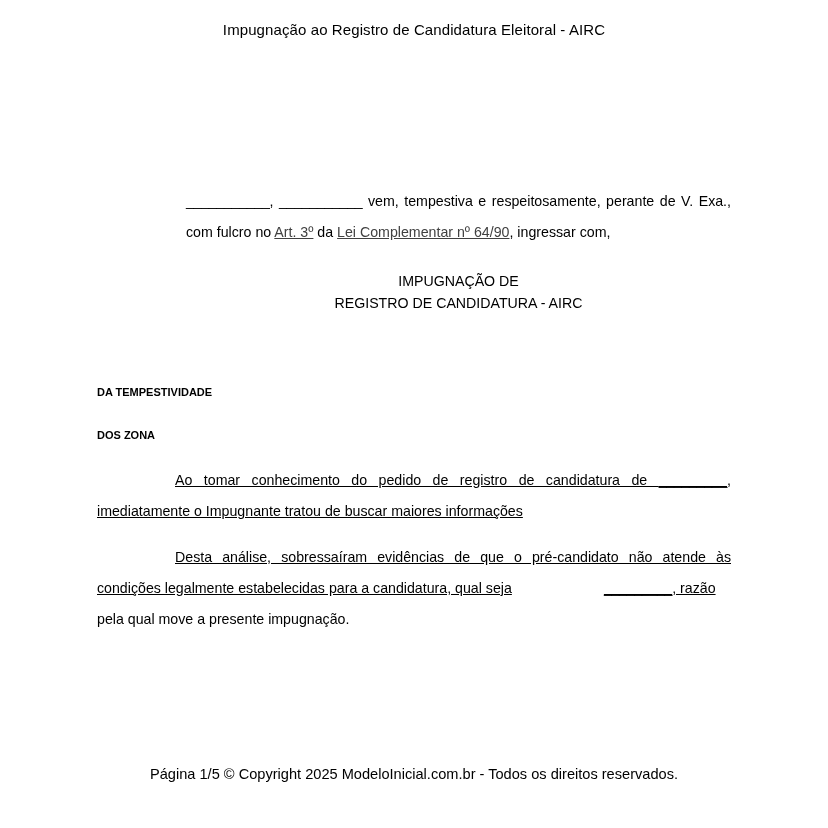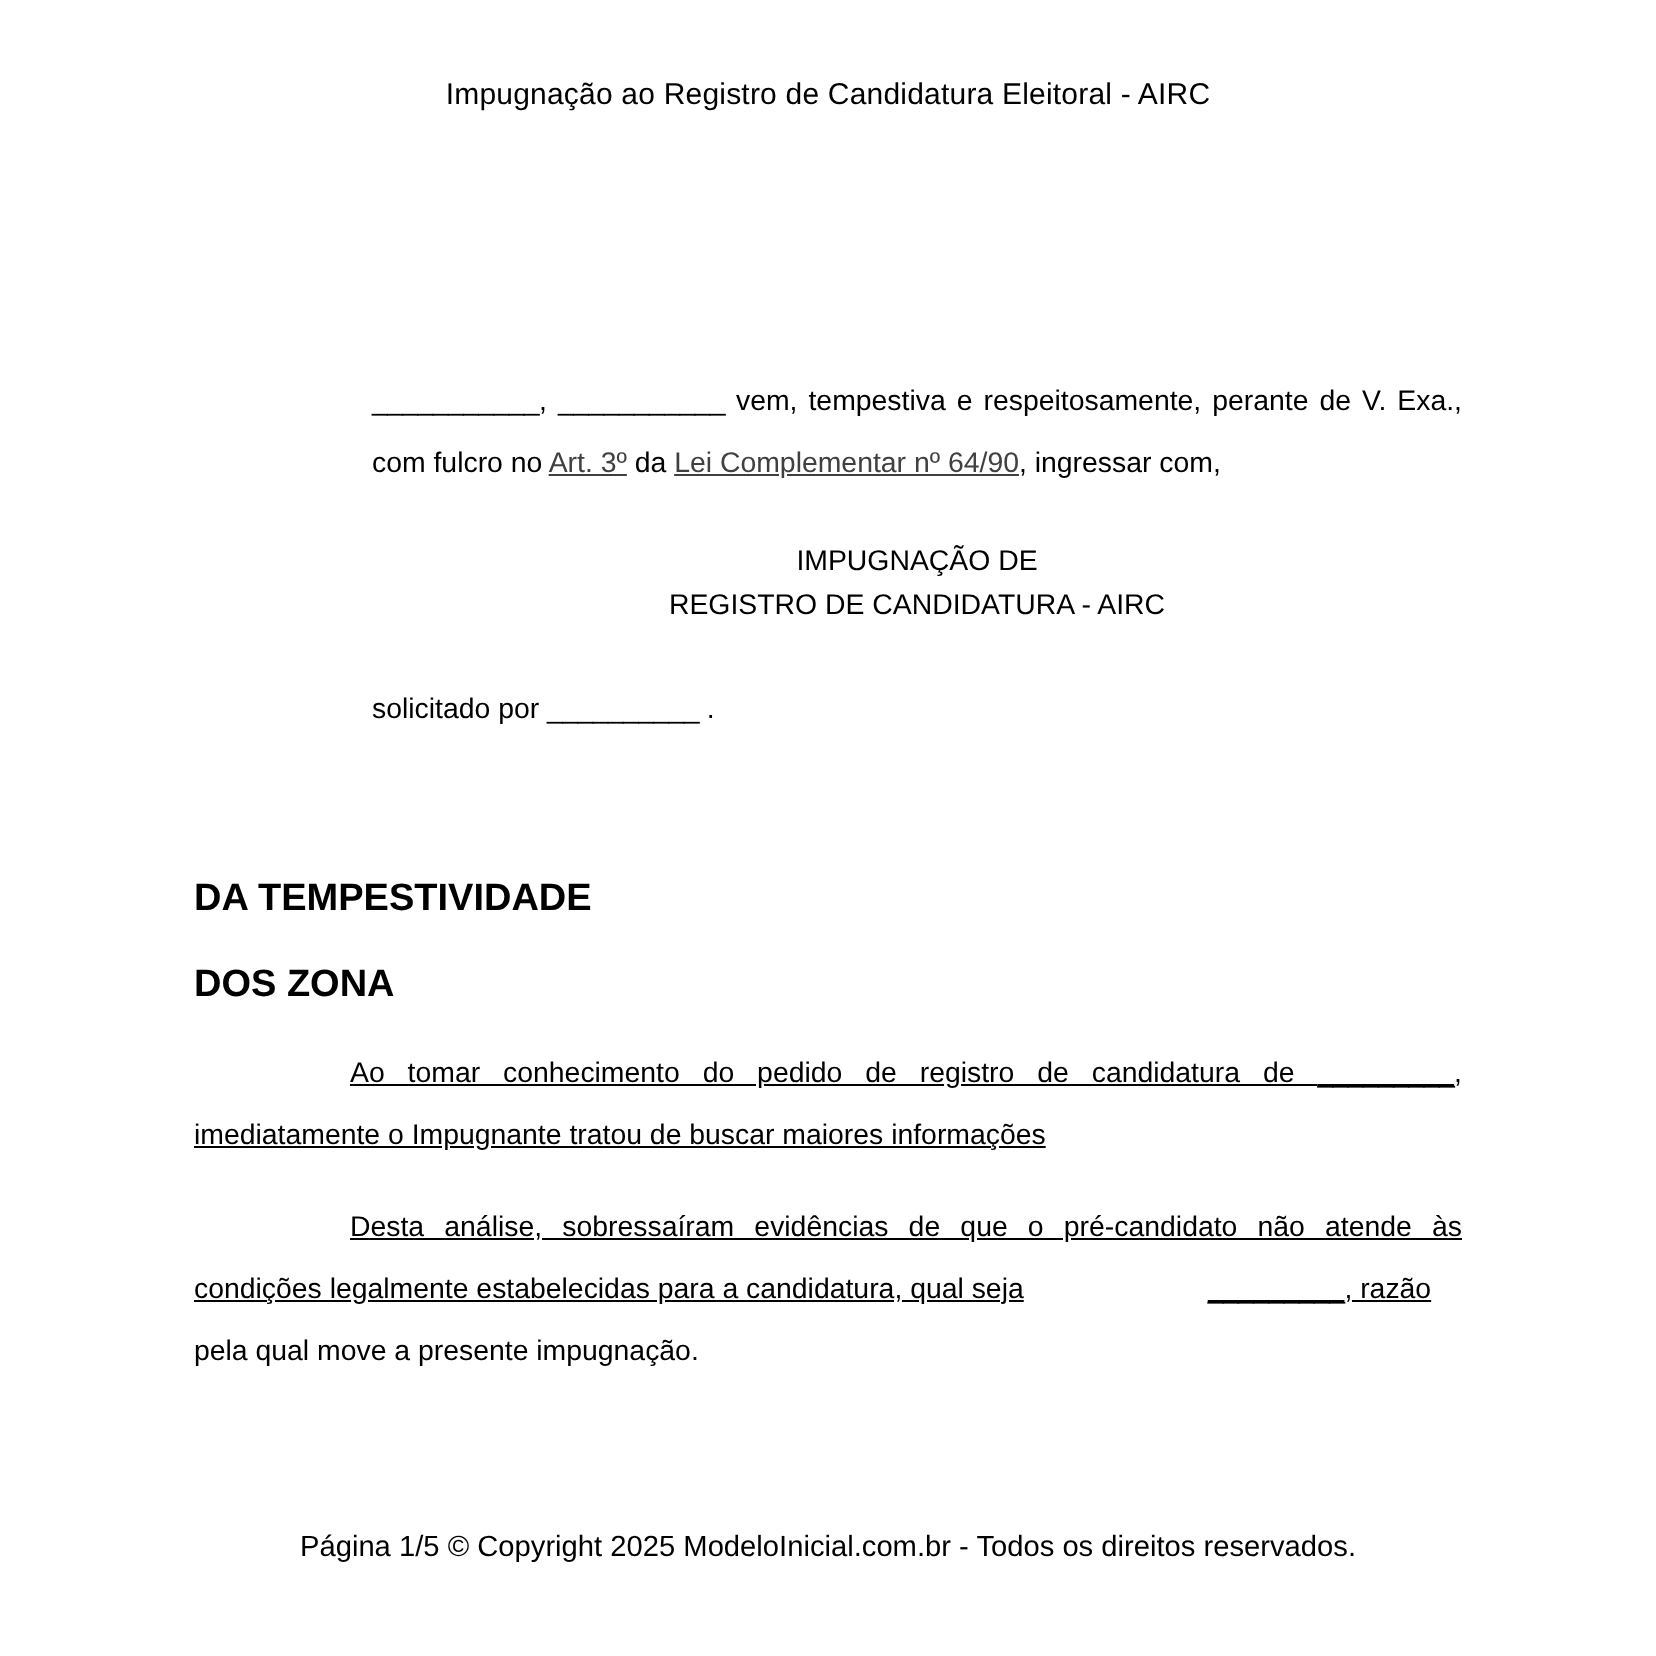--- a/index.html
+++ b/index.html
@@ -18,21 +18,21 @@
     position: relative;
     width: 828px;
     height: 828px;
     background: #ffffff;
     box-sizing: border-box;
     overflow: hidden;
   }
   .doc-title {
     position: absolute;
     left: 0;
-    top: 38px;
+    top: 20px;
     width: 828px;
     text-align: center;
     font-size: 15px;
     line-height: 20px;
     font-weight: 400;
     letter-spacing: 0.1px;
   }
   .body-area {
     position: absolute;
     left: 97px;
@@ -73,21 +73,21 @@
     font-size: 14.2px;
     line-height: 22px;
     margin-top: 22px;
   }
   .para-solicitado {
     margin-top: 26px;
     text-align: left;
   }
   .section-head {
     font-weight: bold;
-    font-size: 19px;
+    font-size: 11px;
     line-height: 31px;
     text-align: left;
   }
   .sp-before-tempest { height: 63px; }
   .sp-before-fatos { height: 12px; }
   .sp-before-p1 { height: 14px; }
   .sp-before-p2 { height: 15px; }
   .para-just {
     text-align: justify;
     text-justify: inter-word;
@@ -127,21 +127,20 @@
     <div class="gap-block"></div>
 
     <div class="indent-block">
       <p class="para-intro"><span class="blank">___________</span><span>, </span><span class="blank">___________</span><span> vem, tempestiva e respeitosamente, perante de V. Exa., com fulcro no </span><a class="doclink" href="#">Art. 3º</a><span> da </span><a class="doclink" href="#">Lei Complementar nº 64/90</a><span>, ingressar com,</span></p>
 
       <div class="heading-center">
         <div>IMPUGNAÇÃO DE</div>
         <div>REGISTRO DE CANDIDATURA - AIRC</div>
       </div>
 
-      <p class="para-solicitado"><span>solicitado por </span><span class="blank">__________</span><span> .</span></p>
     </div>
 
     <div class="sp-before-tempest"></div>
 
     <div class="section-head">DA TEMPESTIVIDADE</div>
 
     <div class="sp-before-fatos"></div>
 
     <div class="section-head">DOS ZONA</div>
 

